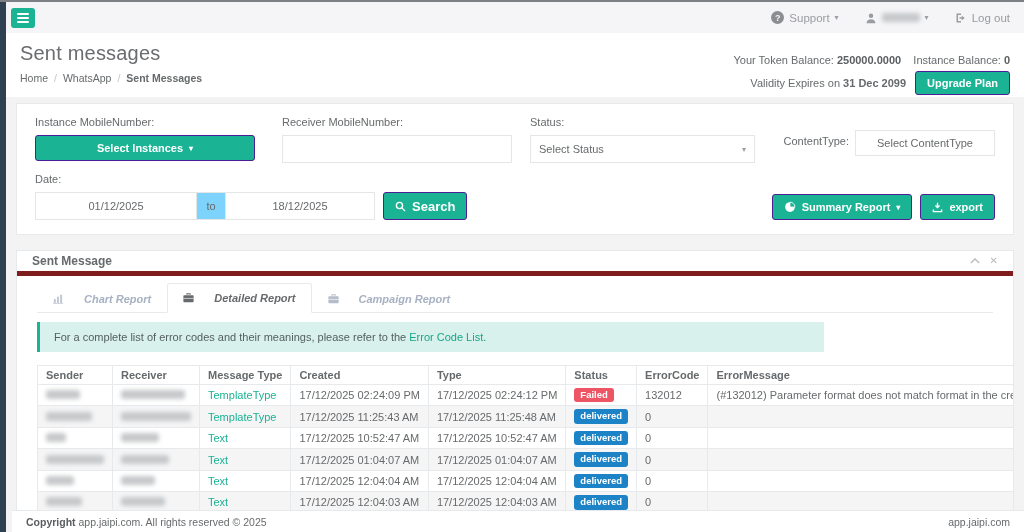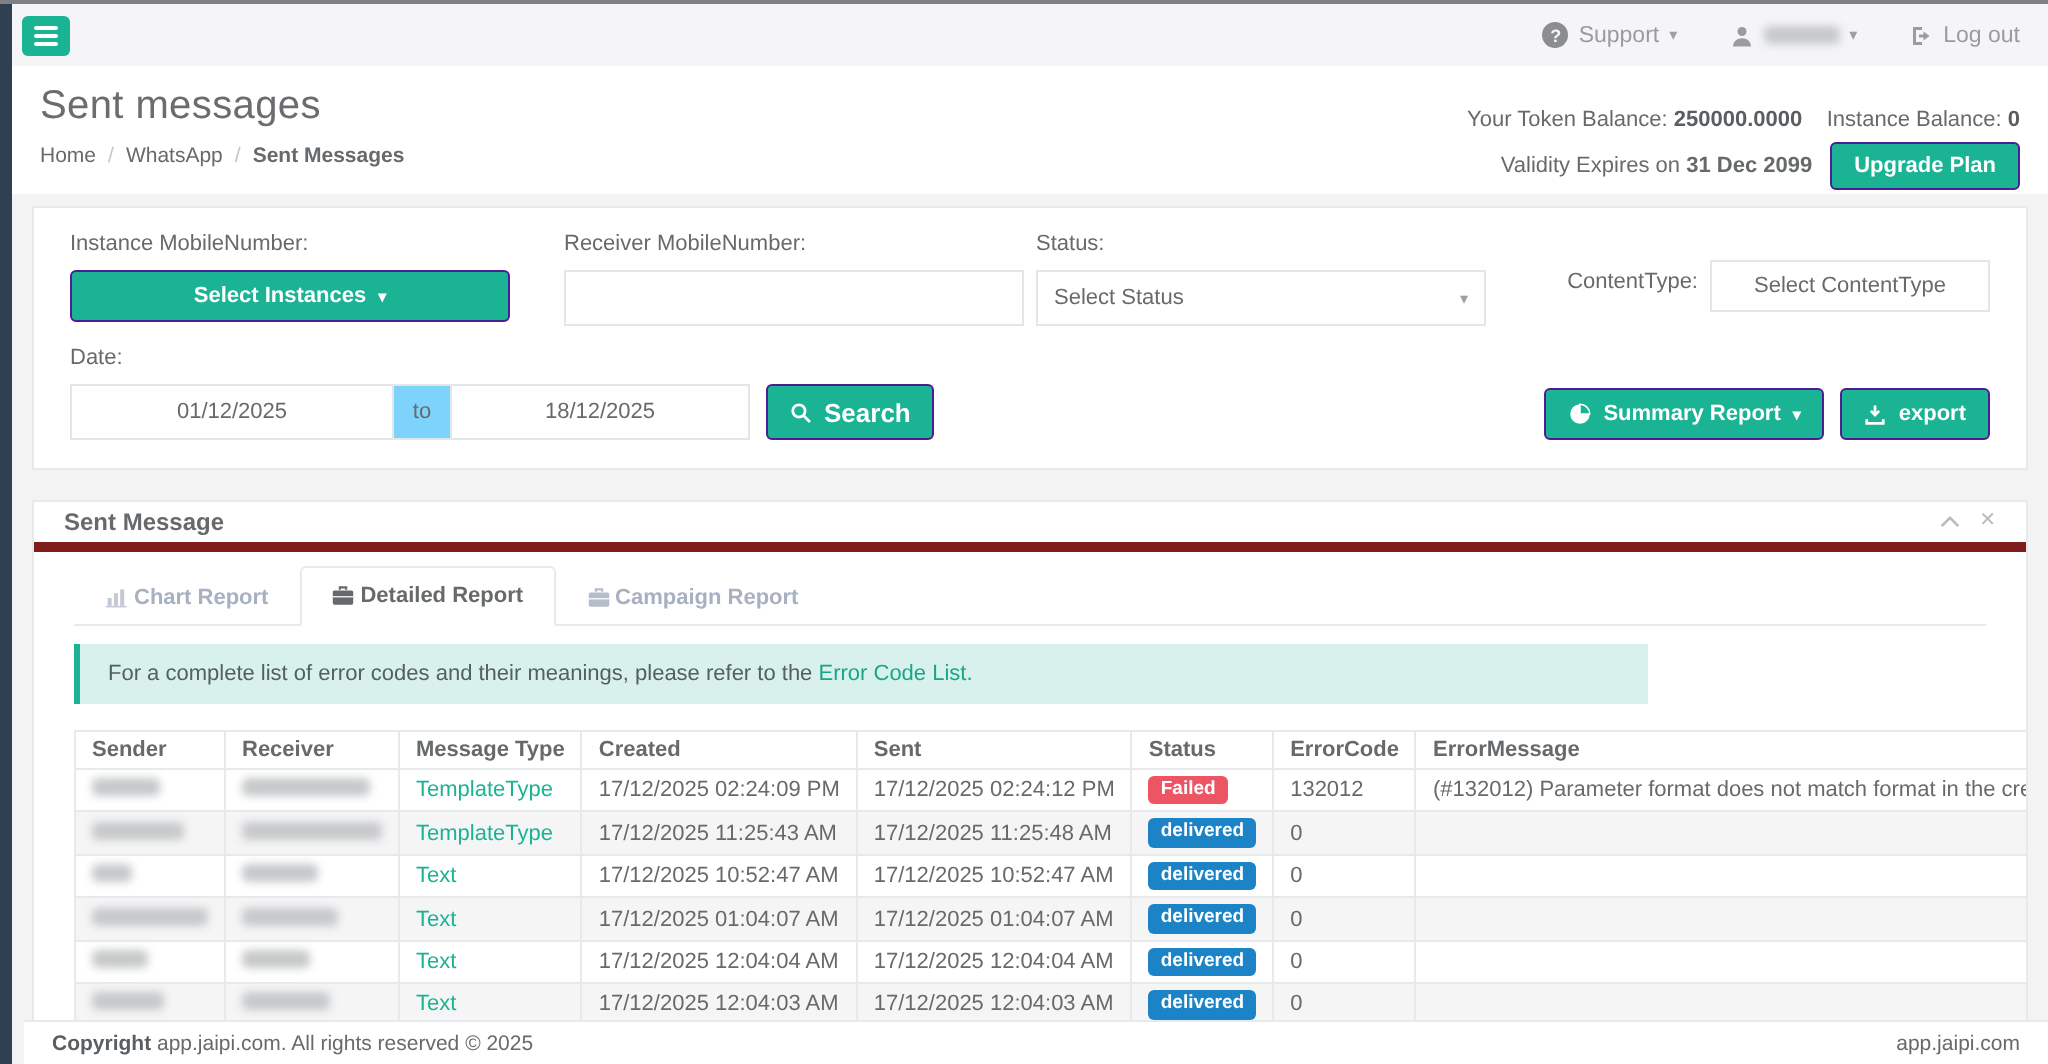--- a/index.html
+++ b/index.html
@@ -41,21 +41,21 @@
   .upgrade-btn { padding:5px 11px; font-weight:bold; }
 
   
   .content { padding:6px 10px 0 10px; }
 
   .filter-panel { background:#fff; border:1px solid #e7eaec; padding:12px 18px 14px 18px; }
   .f-row1 { display:flex; }
   .f-label { font-size:11px; margin-bottom:7px; display:block; }
   .f-col1 { width:220px; }
   .f-col2 { width:230px; margin-left:27px; }
-  .f-col3 { width:225px; margin-left:6px; }
+  .f-col3 { width:225px; margin-left:18px; }
   .f-col4 { flex:1; display:flex; justify-content:flex-end; align-items:flex-start; padding-top:14px; gap:6px; }
   .sel-instances { width:100%; height:26px; font-weight:bold; }
   .input { height:28px; width:100%; border:1px solid #e5e6e7; background:#fff; font-size:11px; color:#676a6c; padding:0 8px; font-family:"Liberation Sans",sans-serif; }
   .fake-select { height:28px; border:1px solid #e5e6e7; background:#fff; display:flex; align-items:center; justify-content:space-between; padding:0 8px; font-size:11px; cursor:pointer; }
   .inline-label { font-size:11px; padding-top:5px; }
   .ct-input { width:140px; height:26px; text-align:center; }
   .ct-input::placeholder { color:#676a6c; opacity:1; }
 
   .f-row2 { display:flex; align-items:flex-end; justify-content:space-between; margin-top:10px; }
   .date-group { }
@@ -70,21 +70,21 @@
   
   .ibox { margin-top:15px; background:#fff; border:1px solid #e7eaec; }
   .ibox-title { height:25px; display:flex; align-items:center; justify-content:space-between; padding:0 15px; border-bottom:5px solid #7f1d1d; }
   .ibox-title h5 { font-size:12px; font-weight:bold; color:#676a6c; }
   .ibox-tools { display:flex; align-items:center; gap:10px; color:#b8bcbf; }
   .tool { cursor:pointer; font-size:10px; line-height:1; }
   .ibox-content { padding:7px 20px 0 20px; height:257px; overflow:hidden; }
 
   
   .tabs { display:flex; border-bottom:1px solid #e7eaec; }
-  .tab { display:flex; align-items:center; gap:3px; padding:8px 15px; font-size:11px; font-weight:bold; color:#a7b1c2; cursor:pointer; border:1px solid transparent; border-bottom:none; border-radius:3px 3px 0 0; margin-bottom:-1px; }
+  .tab { display:flex; align-items:center; gap:20px; padding:8px 15px; font-size:11px; font-weight:bold; color:#a7b1c2; cursor:pointer; border:1px solid transparent; border-bottom:none; border-radius:3px 3px 0 0; margin-bottom:-1px;font-style:italic; }
   .tab.active { color:#676a6c; background:#fff; border-color:#e7eaec; border-bottom:1px solid #fff; }
 
   
   .alert { margin-top:9px; width:787px; background:#d9f1ec; border-left:3px solid #1ab394; padding:9px 14px; font-size:11px; color:#54605e; }
   .alert a { color:#18a689; text-decoration:none; cursor:pointer; }
 
   
   table { margin-top:13px; width:944px; border-collapse:collapse; font-size:11px; }
   th, td { border:1px solid #e7eaec; padding:3px 8px; text-align:left; white-space:nowrap; overflow:hidden; }
   th { font-weight:bold; color:#676a6c; height:19px; }
@@ -293,21 +293,21 @@
           <a>Error Code List.</a>
         </div>
 
         <table>
           <thead>
             <tr>
               <th class="col-sender">Sender</th>
               <th class="col-receiver">Receiver</th>
               <th class="col-msgtype">Message Type</th>
               <th class="col-created">Created</th>
-              <th class="col-sent">Sent</th>
+              <th class="col-sent">Type</th>
               <th class="col-status">Status</th>
               <th class="col-errcode">ErrorCode</th>
               <th class="col-errmsg">ErrorMessage</th>
             </tr>
           </thead>
           <tbody id="table-body">
           <tr>
             <td><span class="blur-blob" style="width: 34px;"></span></td>
             <td><span class="blur-blob" style="width: 64px;"></span></td>
             <td><span class="msg-link">TemplateType</span></td>

